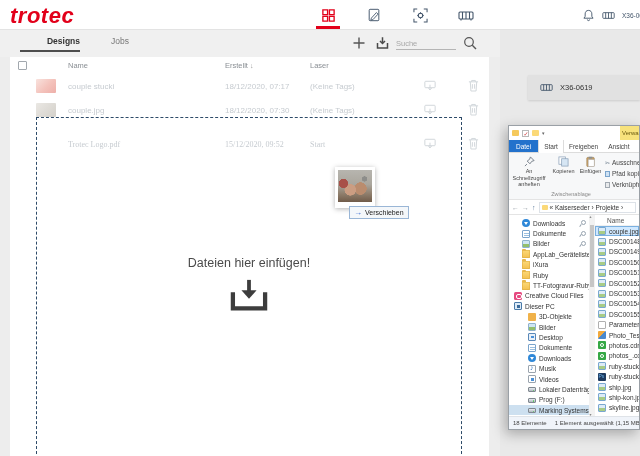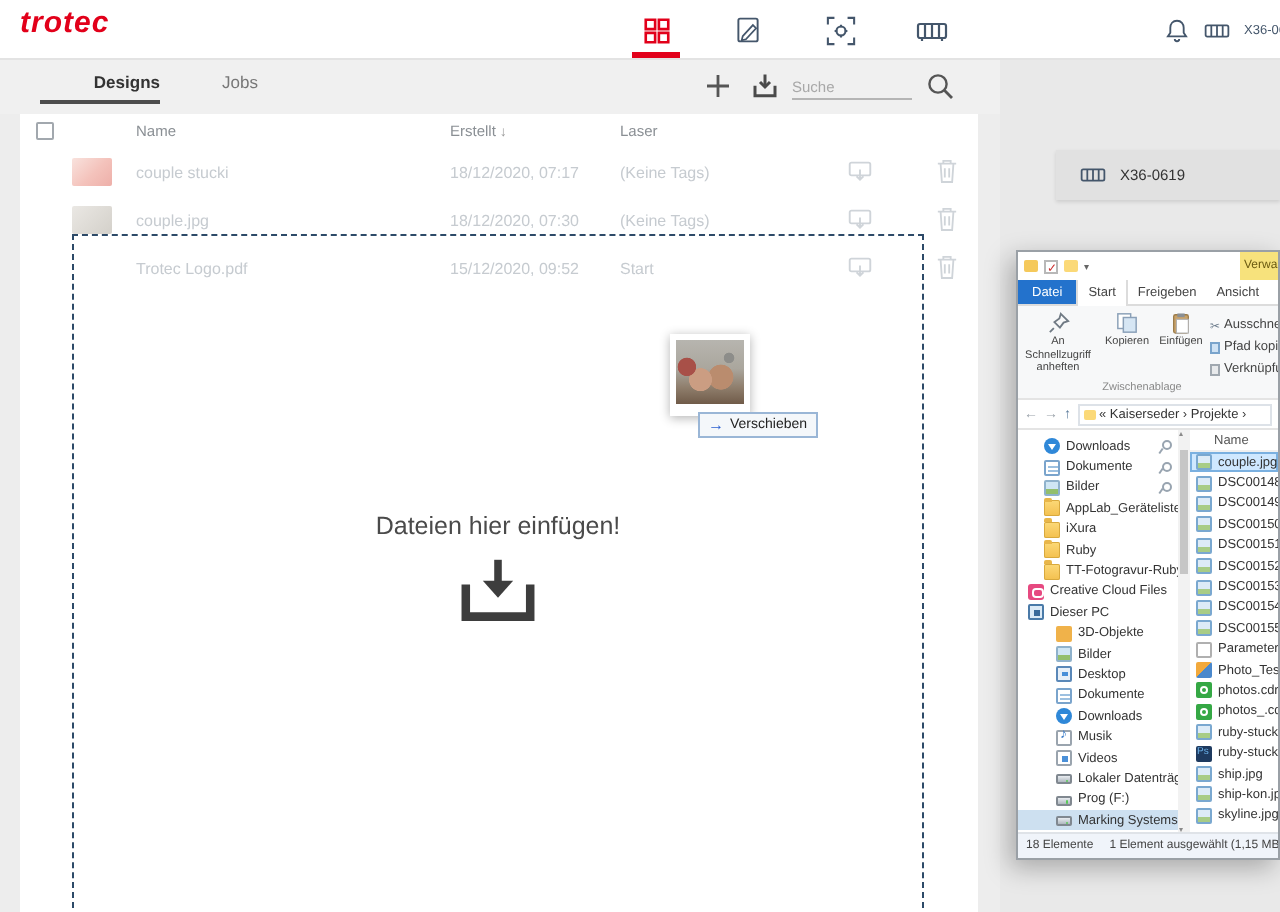--- a/index.html
+++ b/index.html
@@ -2,21 +2,21 @@
 <html><head>
 <meta charset="utf-8">
 <style>
   *{margin:0;padding:0;box-sizing:border-box;}
   html,body{width:640px;height:456px;}
   body{font-family:"Liberation Sans",sans-serif;background:#ededed;position:relative;overflow:hidden;color:#333;}
   svg{display:block;}
 
   
   .topbar{position:absolute;top:0;left:0;right:0;height:30px;background:#fff;border-bottom:1px solid #e3e3e3;z-index:6;}
-  .logo{position:absolute;left:10px;top:3px;font-size:15px;font-weight:bold;font-style:italic;color:#e2001a;letter-spacing:.5px;}
+  .logo{position:absolute;left:10px;top:3px;font-size:22px;font-weight:bold;font-style:italic;color:#e2001a;letter-spacing:.5px;}
   .topnav{position:absolute;left:318px;top:0;height:30px;display:flex;gap:26px;align-items:center;}
   .topnav-item{width:20px;height:20px;display:flex;align-items:center;justify-content:center;color:#44566b;position:relative;cursor:pointer;}
   .topnav-item.active{color:#e2001a;}
   .topnav-item.active::after{content:'';position:absolute;left:-2px;right:-2px;bottom:-4px;height:3px;background:#e2001a;}
   .top-right{position:absolute;right:0;top:0;width:58px;height:30px;display:flex;align-items:center;gap:7px;color:#44566b;overflow:hidden;}
   .device-label{font-size:6.5px;color:#44566b;white-space:nowrap;}
 
   
   .subbar{position:absolute;top:30px;left:0;right:0;height:27px;background:#f0f0f0;}
   .tab-designs{position:absolute;left:20px;top:36px;width:60px;text-align:right;font-size:8.5px;font-weight:bold;color:#333;cursor:pointer;}
@@ -33,21 +33,21 @@
   
   .main-panel{position:absolute;left:10px;top:57px;width:479px;height:399px;background:#fff;}
   .thead{position:absolute;left:0;top:0;right:0;height:18px;font-size:7.5px;color:#8a8f94;}
   .th-check{position:absolute;left:8px;top:4px;width:9px;height:9px;border:1px solid #a2a8ae;border-radius:1px;background:#fff;cursor:pointer;}
   .th-name{position:absolute;left:58px;top:4px;}
   .th-created{position:absolute;left:215px;top:4px;cursor:pointer;}
   .th-sort{font-size:7px;color:#999;margin-left:2px;}
   .th-tags{position:absolute;left:300px;top:4px;}
 
   .drow{position:absolute;left:0;right:0;height:24px;font-size:8px;color:#c6cbd0;}
-  .drow.r1{top:17px;} .drow.r2{top:41px;} .drow.r3{top:65px;}
+  .drow.r1{top:17px;} .drow.r2{top:41px;} .drow.r3{top:75px;font-family:Liberation Serif, serif;}
   .c-thumb{position:absolute;left:26px;top:5px;width:20px;height:14px;border-radius:1px;}
   .thumb-red{background:linear-gradient(135deg,#f6d6cf,#efa89e 55%,#e68d84);opacity:.7;}
   .thumb-gray{background:linear-gradient(135deg,#dfdbd5,#bcb7ad);opacity:.65;}
   .c-name{position:absolute;left:58px;top:8px;text-align:right;}
   .c-created{position:absolute;left:215px;top:8px;}
   .c-tags{position:absolute;left:300px;top:8px;}
   .c-send{position:absolute;left:414px;top:6px;color:#cfd4d9;cursor:pointer;}
   .c-trash{position:absolute;left:458px;top:5px;color:#cfd4d9;cursor:pointer;}
 
   .dropzone{position:absolute;left:26px;top:33px;width:426px;height:347px;border:1.6px dashed #2d4a68;margin-top:27px;}

